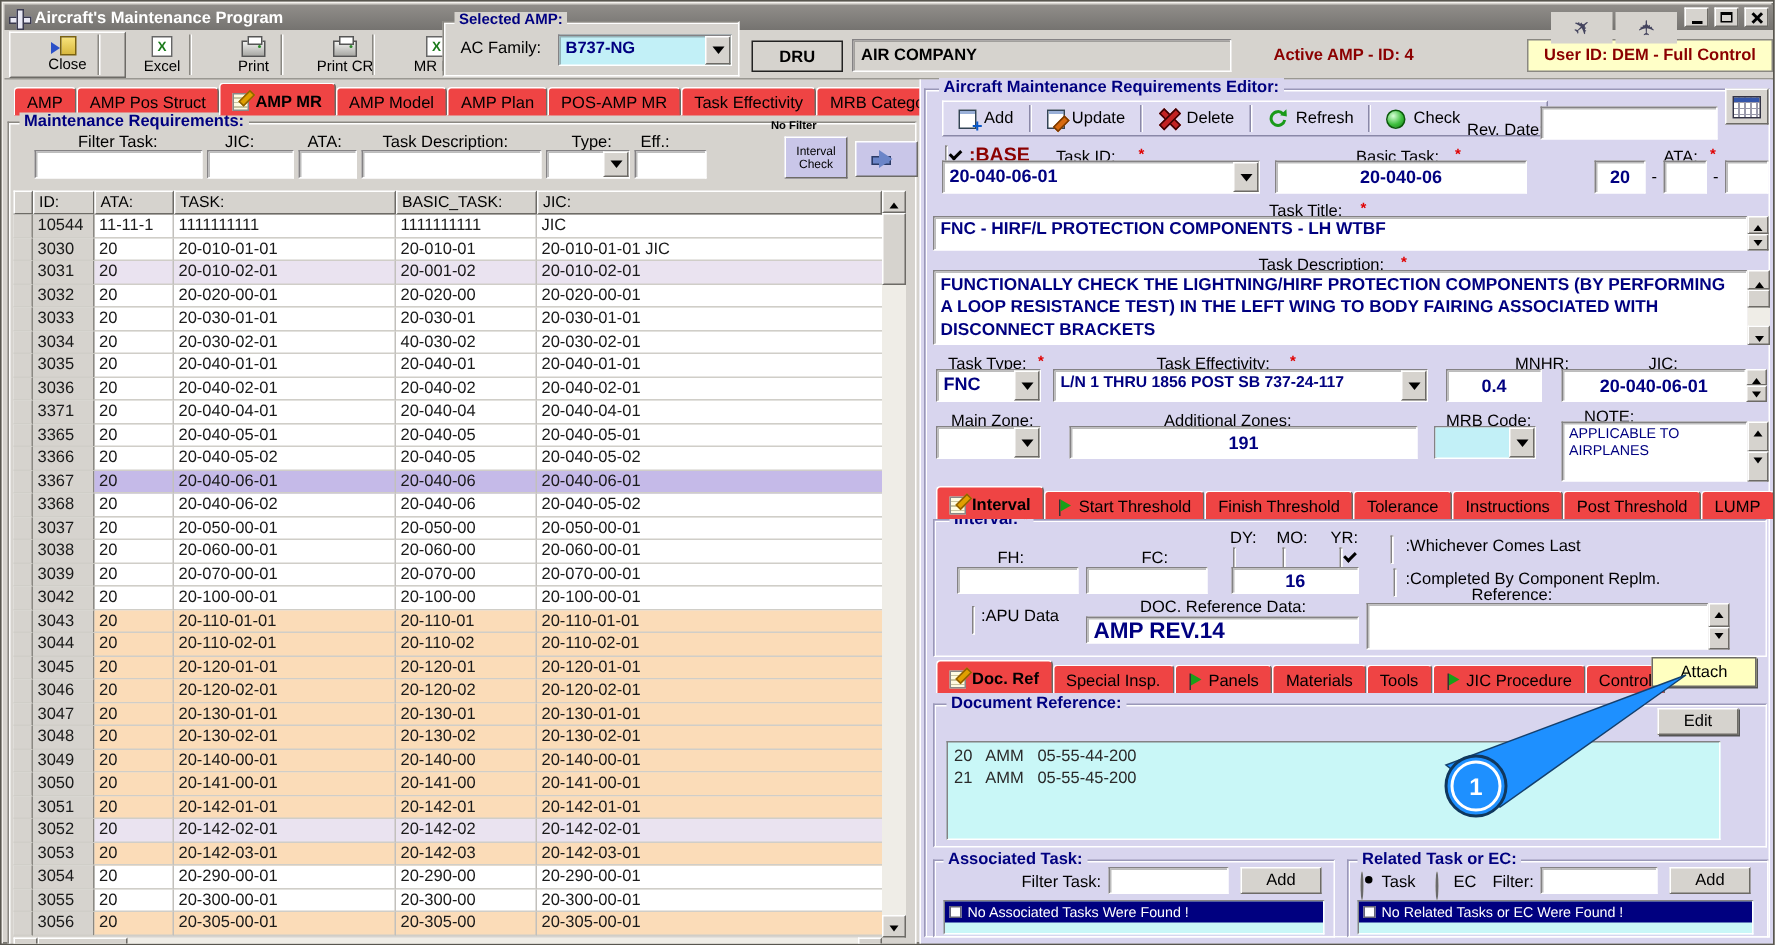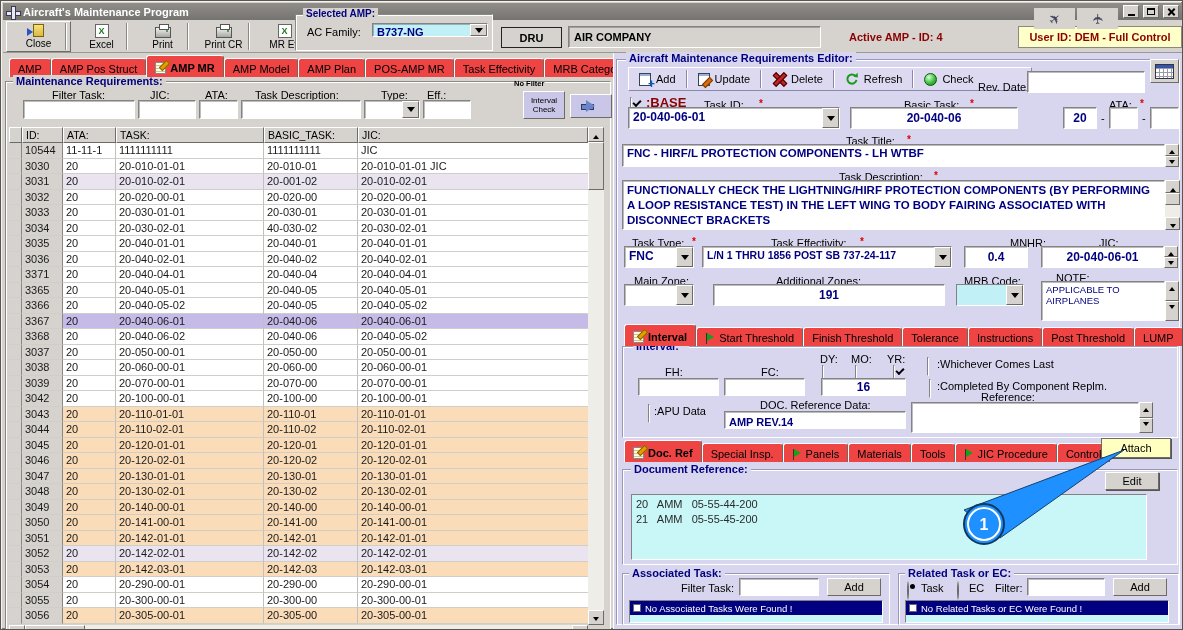--- a/index.html
+++ b/index.html
@@ -24,21 +24,21 @@
   .tspacer{flex:1;}
   .wbtn{width:16px;height:13px;display:flex;align-items:center;justify-content:center;position:relative;}
   .g-min{width:7px;height:2px;background:#000;margin-top:7px;}
   .g-res{width:8px;height:7px;border:1px solid #000;border-top-width:2px;background:#D6D3CE;}
   .g-x{position:relative;width:9px;height:9px;}
   .g-x::before,.g-x::after{content:"";position:absolute;left:0;top:4px;width:9px;height:2px;background:#000;}
   .g-x::before{transform:rotate(45deg);} .g-x::after{transform:rotate(-45deg);}
 
   
   .toolbar{left:2px;top:19px;width:1179px;height:33px;background:#D6D3CE;border-bottom:1px solid #9a9892;}
-  .tbbtn{position:absolute;top:1px;width:65px;height:31px;display:flex;flex-direction:column;align-items:center;justify-content:center;font-size:10px;color:#000;gap:1px;}
+  .tbbtn{position:absolute;top:1px;width:78px;height:31px;display:flex;flex-direction:column;align-items:center;justify-content:center;font-size:10px;color:#000;gap:1px;}
   .tbbtn.raised{border:1px solid;border-color:#fff #6d6b66 #6d6b66 #fff;}
   .vsep{position:absolute;top:3px;width:2px;height:27px;border-left:1px solid #8a8882;border-right:1px solid #fff;}
   .i-door{position:relative;width:11px;height:13px;background:linear-gradient(#f7e27a,#d9b93f);border:1px solid #7a6210;}
   .i-door::after{content:"";position:absolute;left:-7px;top:3px;border:4px solid transparent;border-left:6px solid #2b50c8;}
   .i-excel{width:14px;height:14px;background:#fff;border:1px solid #666;display:flex;align-items:center;justify-content:center;}
   .i-excel::after{content:"X";font-weight:bold;font-size:9px;color:#1a7a1a;}
   .i-print{position:relative;width:16px;height:11px;margin-top:3px;background:linear-gradient(#f0f0ee,#a8a8a4);border:1px solid #555;}
   .i-print::before{content:"";position:absolute;left:3px;top:-4px;width:8px;height:4px;background:#fff;border:1px solid #555;}
   .i-print::after{content:"";position:absolute;right:2px;top:2px;width:2px;height:2px;background:#2a8a2a;border-radius:50%;}
   .i-help{width:13px;height:13px;border-radius:50%;background:#e8d44a;border:1px solid #887711;display:flex;align-items:center;justify-content:center;}
@@ -184,21 +184,21 @@
     </div>
     <span class="vsep" style="left:306px;"></span>
     <div class="tbbtn" style="left:308px;width:30px;overflow:hidden;">
       <span class="i-help"></span>
       <span>H</span>
     </div>
 
     <div class="grpbox" style="left:292px;top:-6px;width:198px;height:37px;background:#D6D3CE;z-index:3;">
       <span class="grpbox-lbl">Selected AMP:</span>
       <span class="lbl abs" style="left:11px;top:11px;">AC Family:</span>
-      <div class="abs inset combo cyanbg" style="left:76px;top:8px;width:116px;height:14px;">
+      <div class="abs inset combo cyanbg" style="left:76px;top:8px;width:116px;height:21px;">
         <span class="cval val" style="font-size:11px;">B737-NG</span>
         <span class="dd"></span>
       </div>
     </div>
     <div class="abs ctrbox" style="left:498px;top:7px;width:61px;height:21px;border:1px solid #222;background:#D6D3CE;font-weight:bold;font-size:11px;z-index:3;">
       <span>DRU</span>
     </div>
     <div class="abs inset" style="left:565px;top:6px;width:253px;height:22px;background:#D6D3CE;display:flex;align-items:center;padding:0 5px;font-weight:bold;font-size:11px;z-index:3;">
       <span>AIR COMPANY</span>
     </div>
@@ -727,21 +727,21 @@
     <span class="abs lbl" style="left:358px;top:44px;">Reference:</span>
     <div class="abs inset" style="left:288px;top:55px;width:228px;height:31px;"></div>
     <div class="minispin" style="left:516px;top:55px;height:31px;width:14px;">
       <span class="sbtn up"></span>
         <span class="sbtn dn"></span>
     </div>
     <span class="abs cb" style="left:15px;top:58px;"></span>
     <span class="abs lbl" style="left:31px;top:58px;">:APU Data</span>
     <span class="abs lbl" style="left:137px;top:52px;">DOC. Reference Data:</span>
     <div class="abs inset" style="left:101px;top:64px;width:182px;height:18px;">
-      <span class="val" style="font-size:11px;">AMP REV.14</span>
+      <span class="val" style="font-size:15px;">AMP REV.14</span>
     </div>
   </div>
 
   
   <div class="abs tabstrip" id="doc-tabs" style="left:623px;top:440px;">
       <div class="tab act">
         <span class="i-notepad"></span>
         <span>Doc. Ref</span>
       </div>
       <div class="tab">

